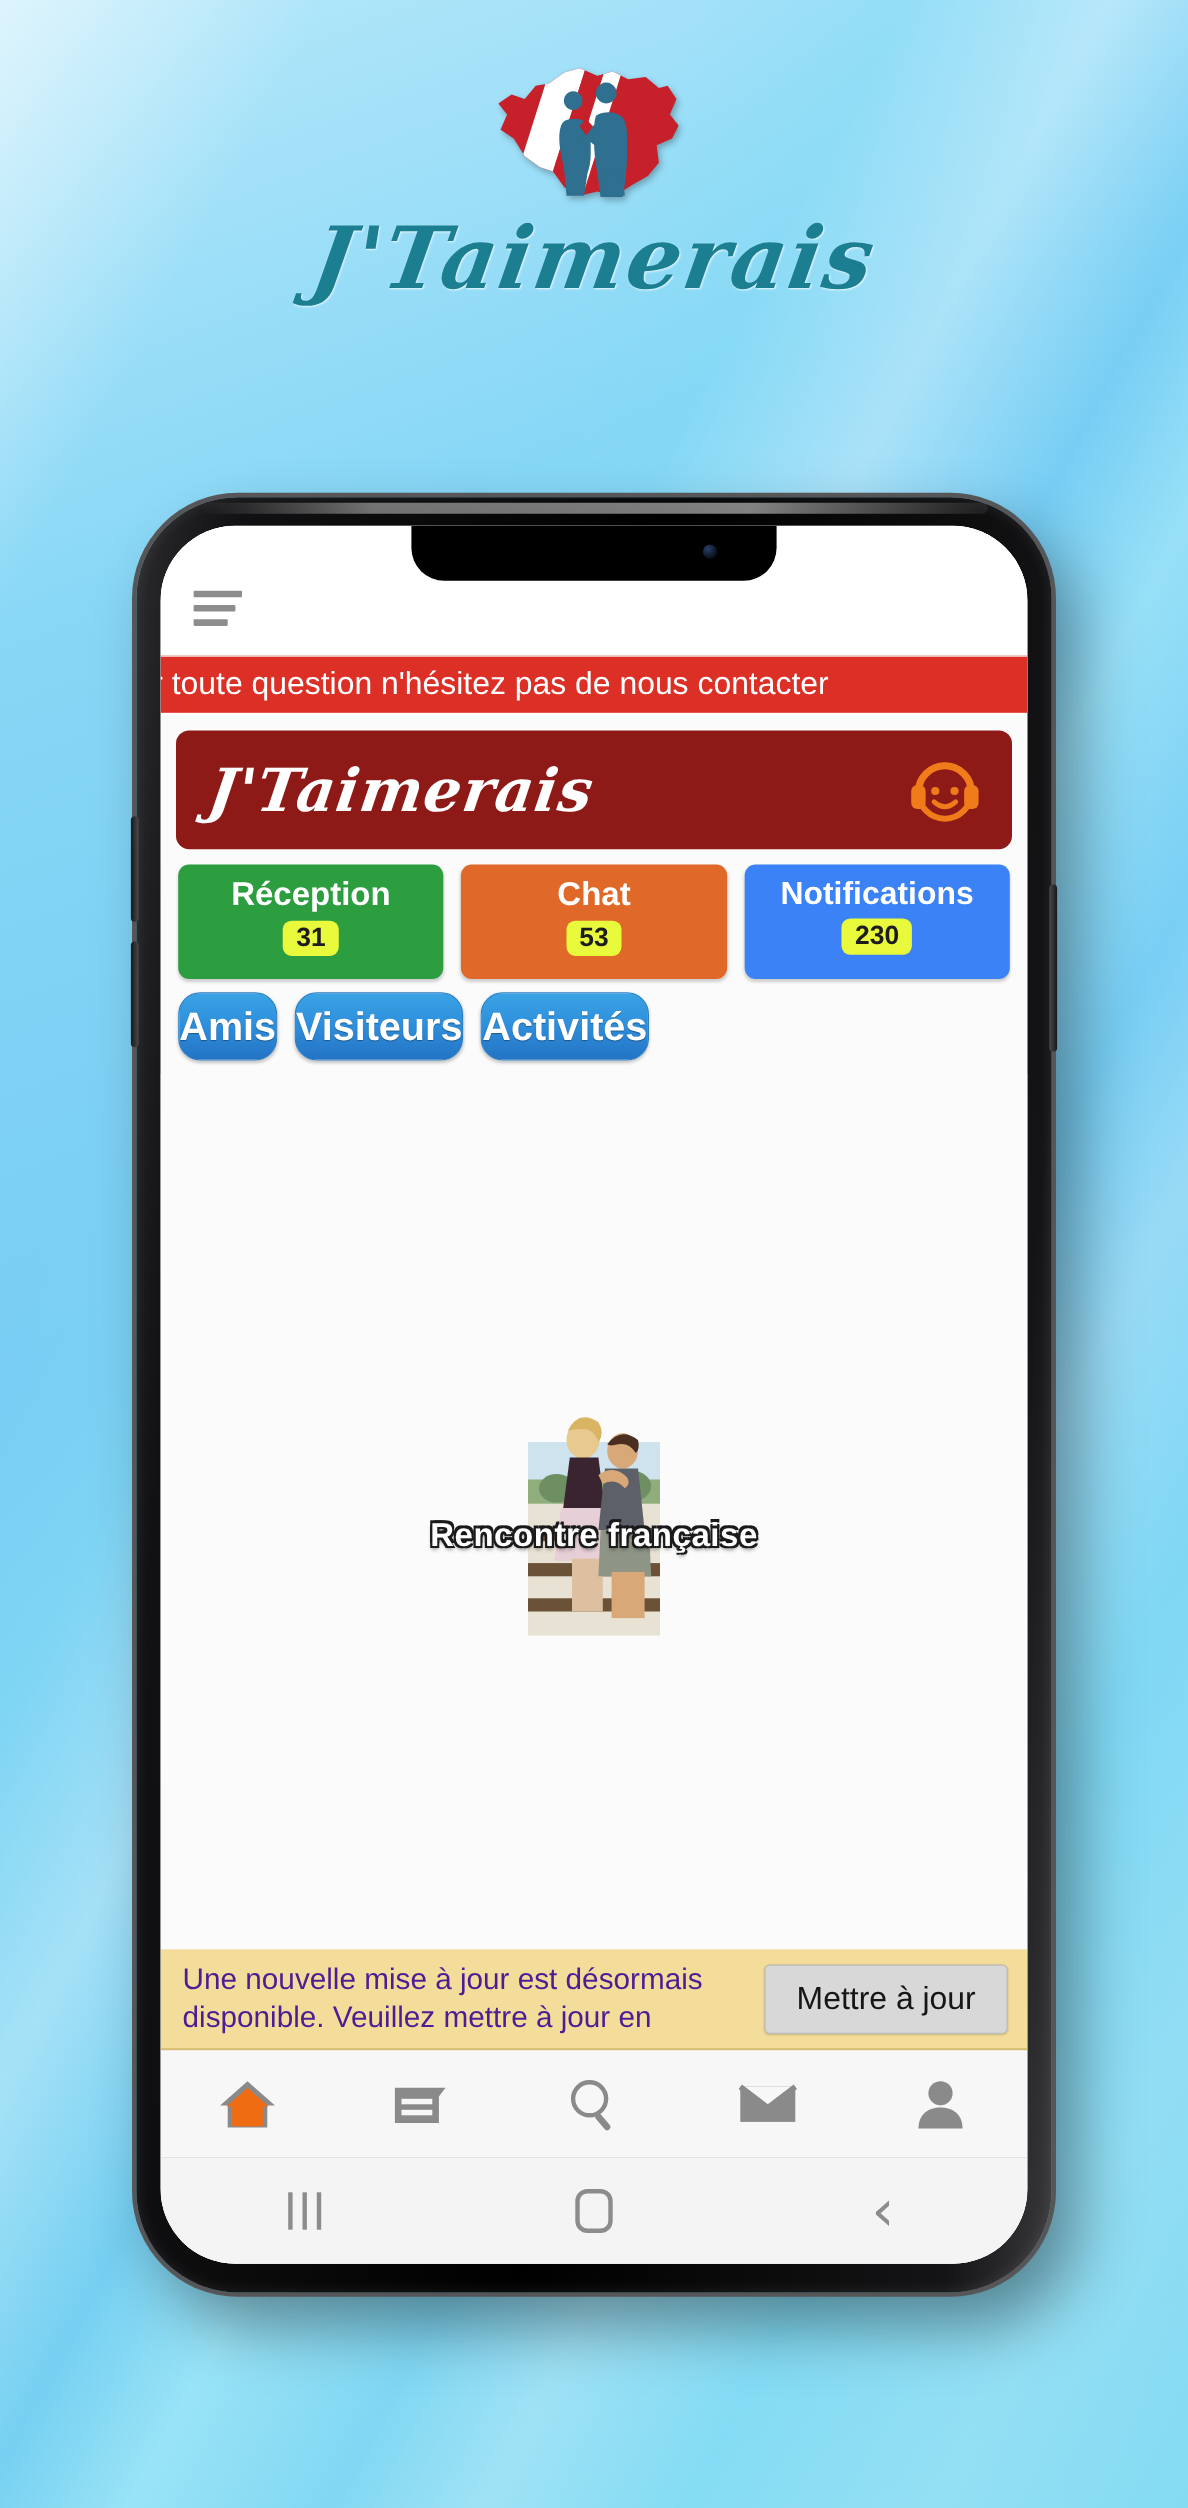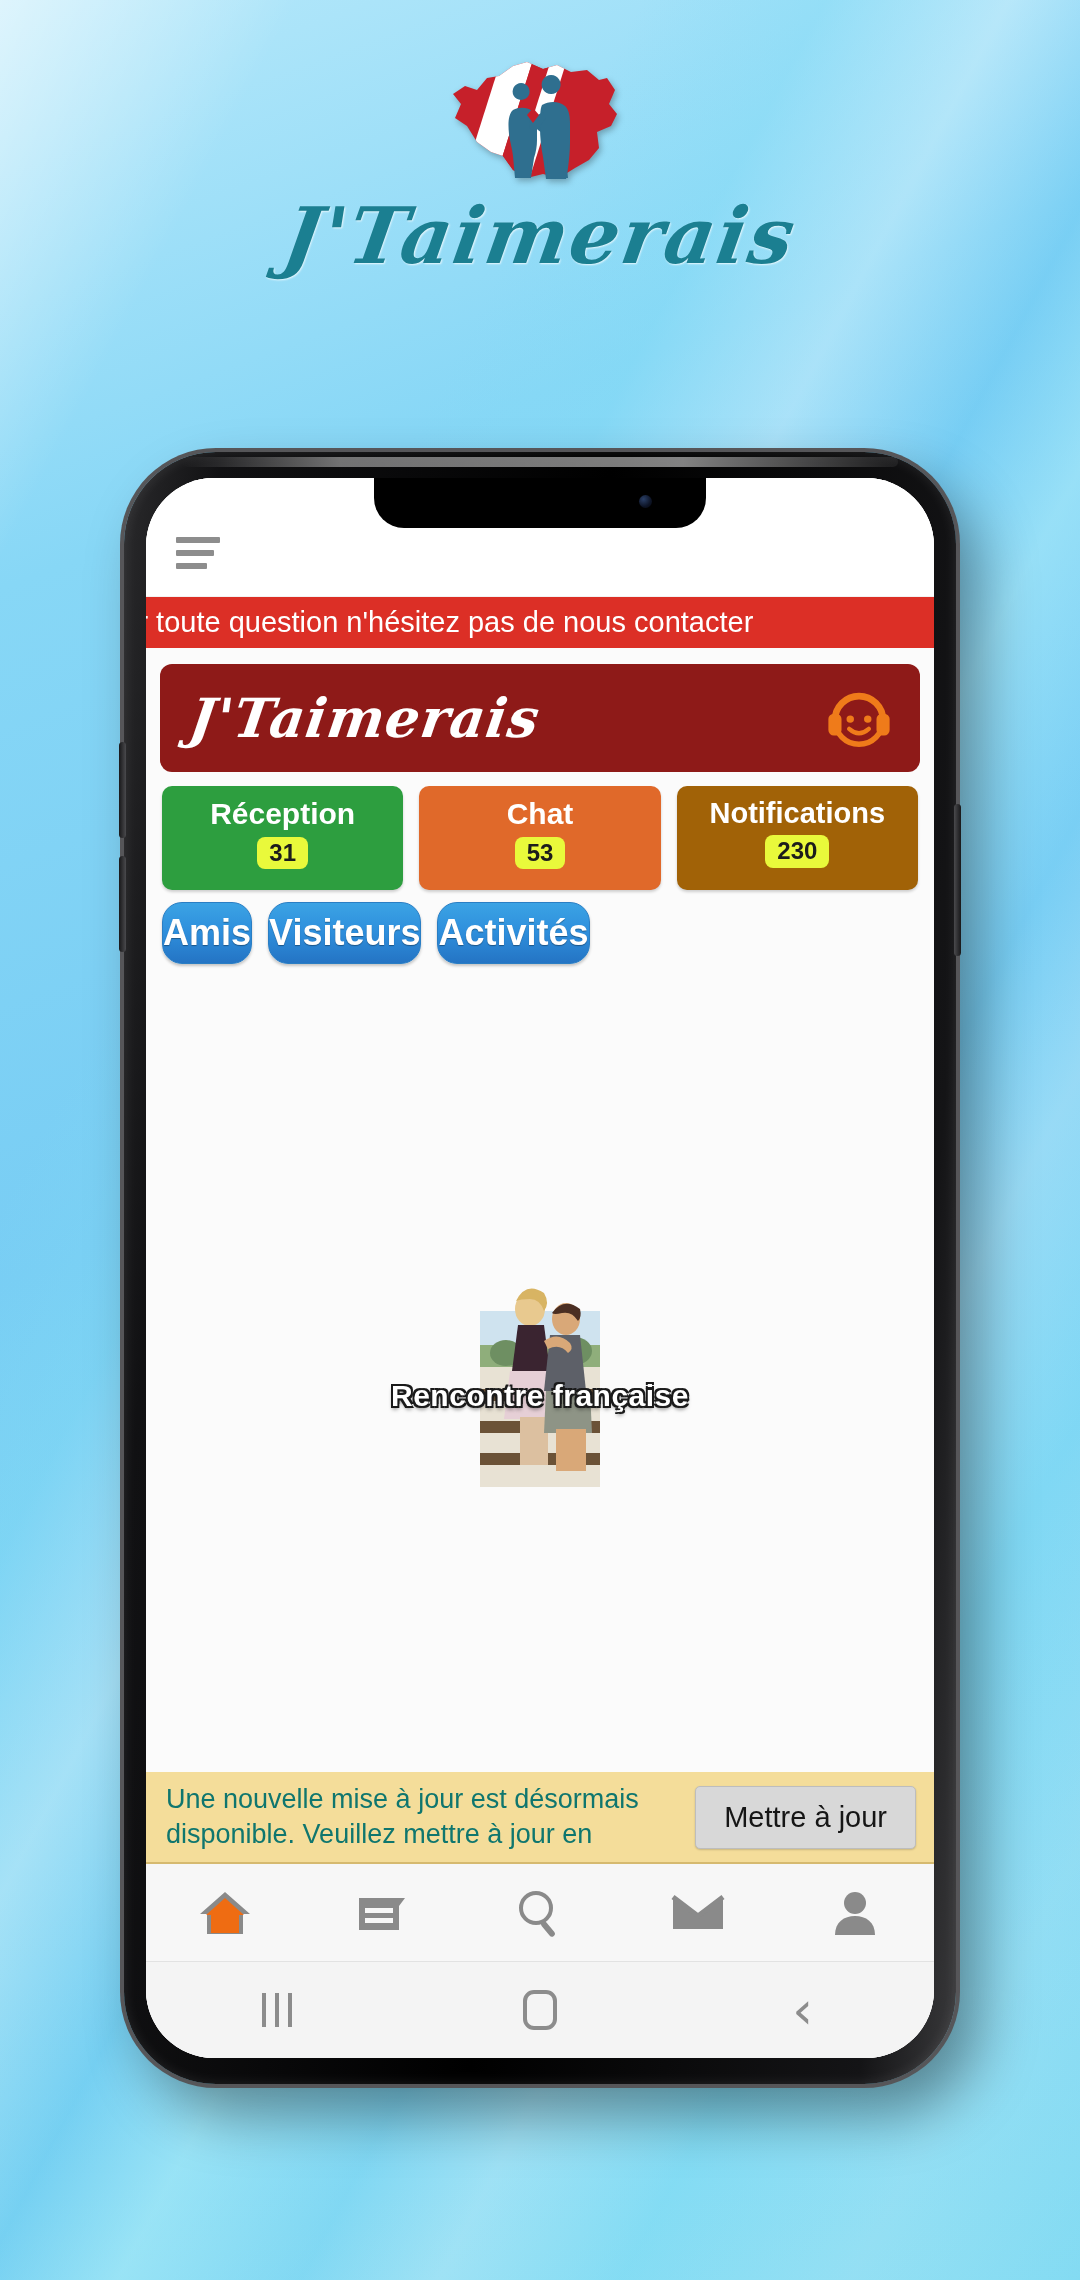--- a/index.html
+++ b/index.html
@@ -171,21 +171,21 @@
     color: #1c1c1c;
     font-size: 24px;
     font-weight: 700;
     border-radius: 8px;
     padding: 1px 12px 2px 12px;
     min-width: 48px;
     line-height: 1.22;
   }
   .tile-reception { background: #2d9e3f; }
   .tile-chat      { background: #e0692a; }
-  .tile-notif     { background: #a16207; font-size: 29px; }
+  .tile-notif     { background: #3b82f6; font-size: 29px; }
   .tile-blue {
     height: 62px;
     display: flex; align-items: center; justify-content: center;
     background: linear-gradient(180deg, #3ba3e4 0%, #2f90dd 45%, #2474c4 100%);
     border: 1px solid #2a7ec4;
     border-radius: 20px;
     font-size: 36px; font-weight: 700; color: #fff;
     text-shadow: 0 1px 1px rgba(0,0,0,0.35);
     box-shadow: 0 2px 3px rgba(0,0,0,0.22);
     padding: 0;
@@ -223,21 +223,21 @@
   
   .update-banner {
     flex: 0 0 auto;
     background: #f4dd9a;
     display: flex; align-items: center; justify-content: space-between;
     padding: 14px 18px 14px 20px;
     height: 92px;
     border-bottom: 2px solid #d6ba70;
   }
   .update-text {
-    color: #0f766e;
+    color: #4c1d95;
     font-size: 27px;
     line-height: 1.28;
     max-width: 530px;
   }
   .update-btn {
     background: #d8d8d8;
     border: 1px solid #bdbdbd;
     color: #161616;
     font-size: 29px;
     border-radius: 5px;

